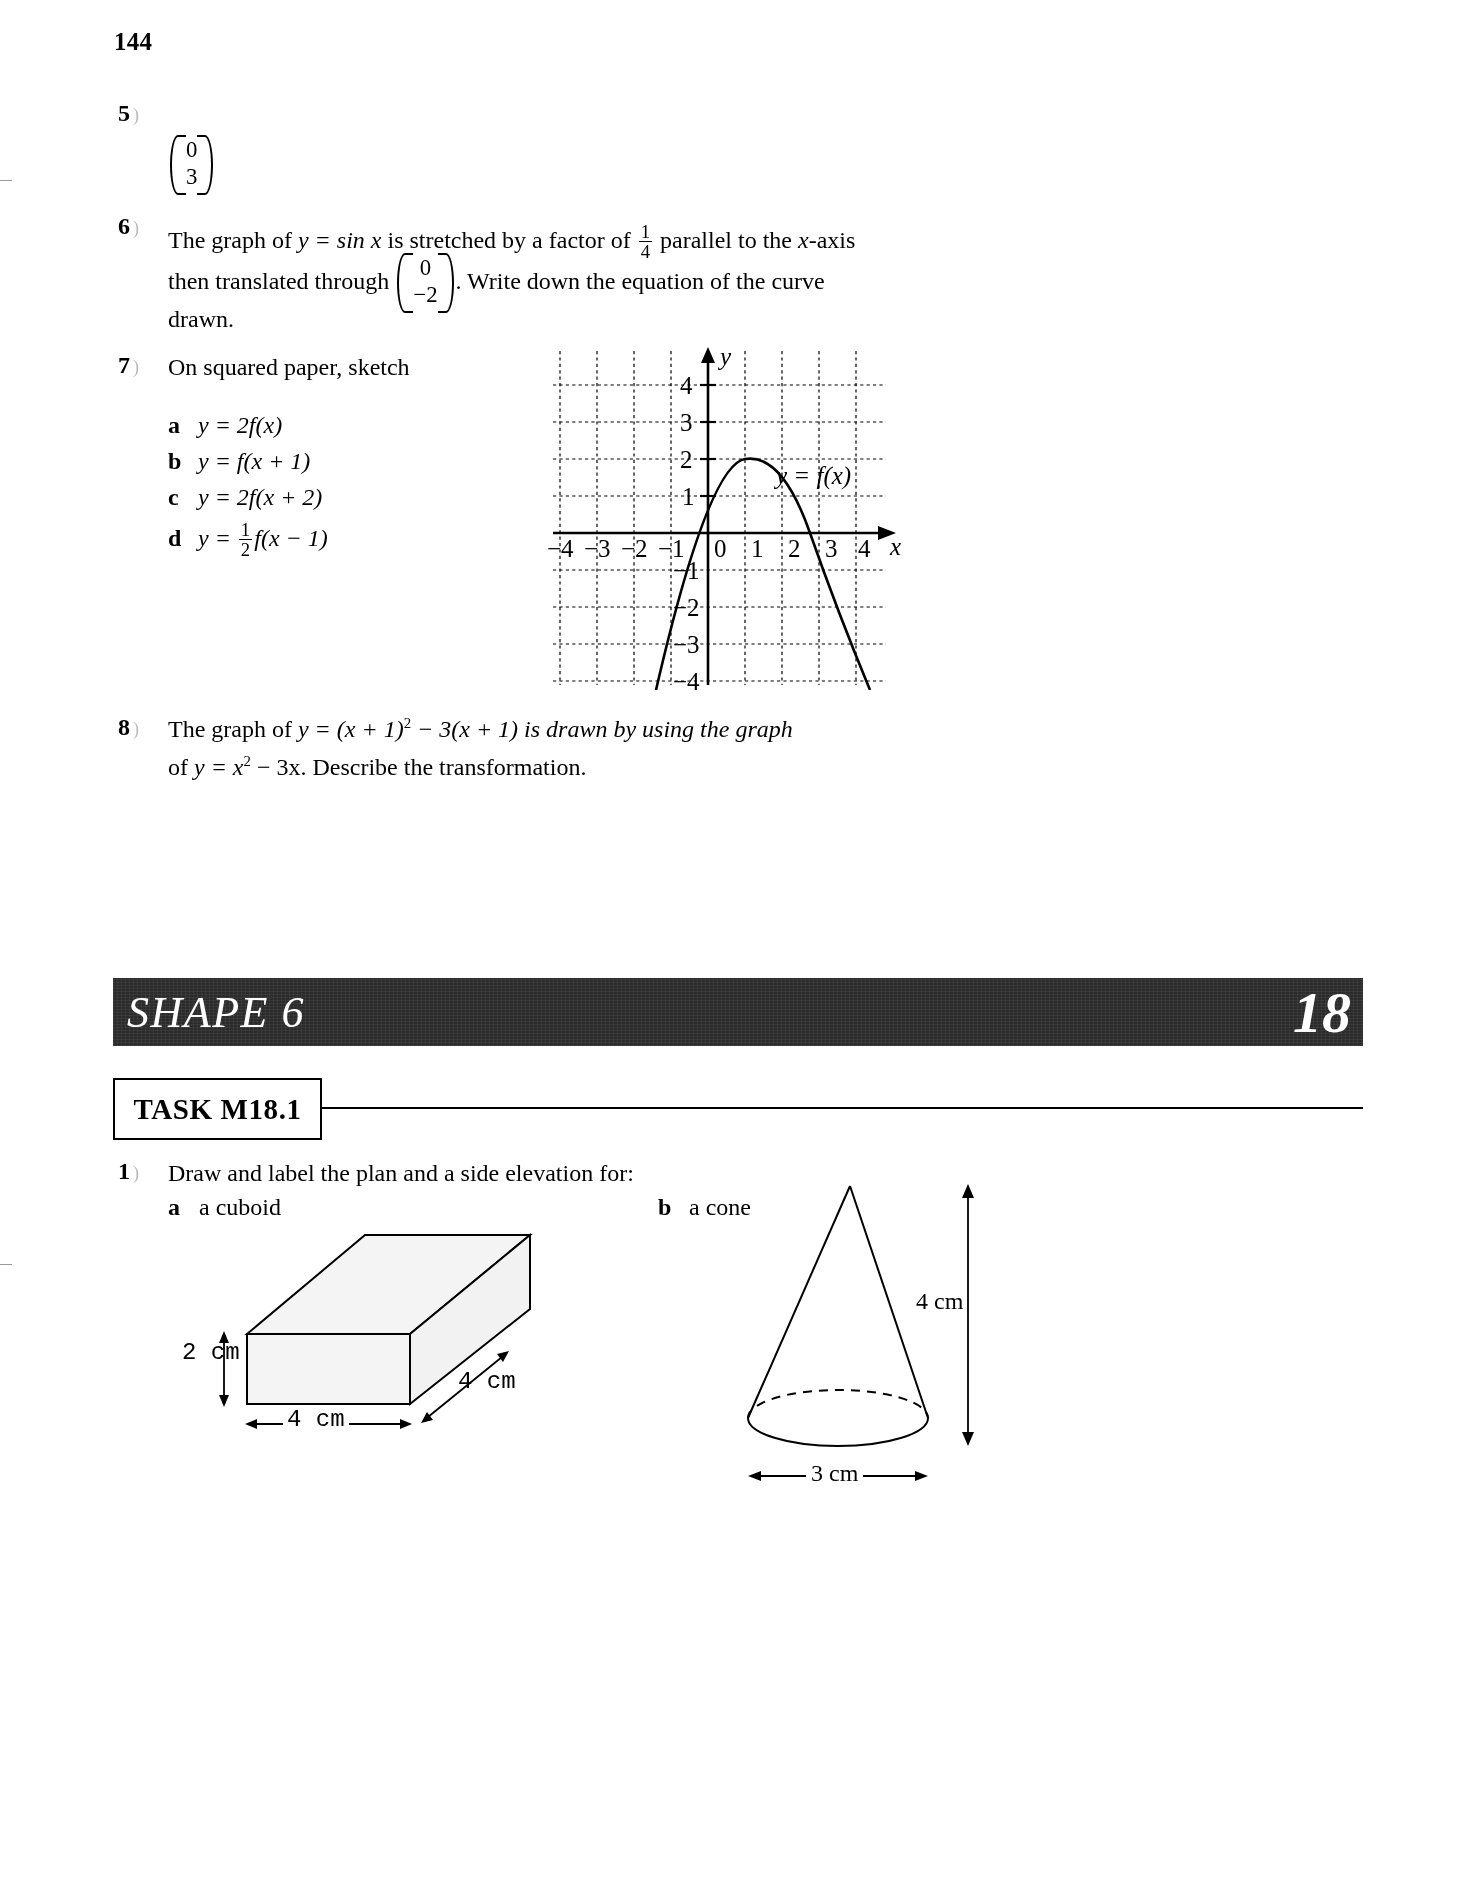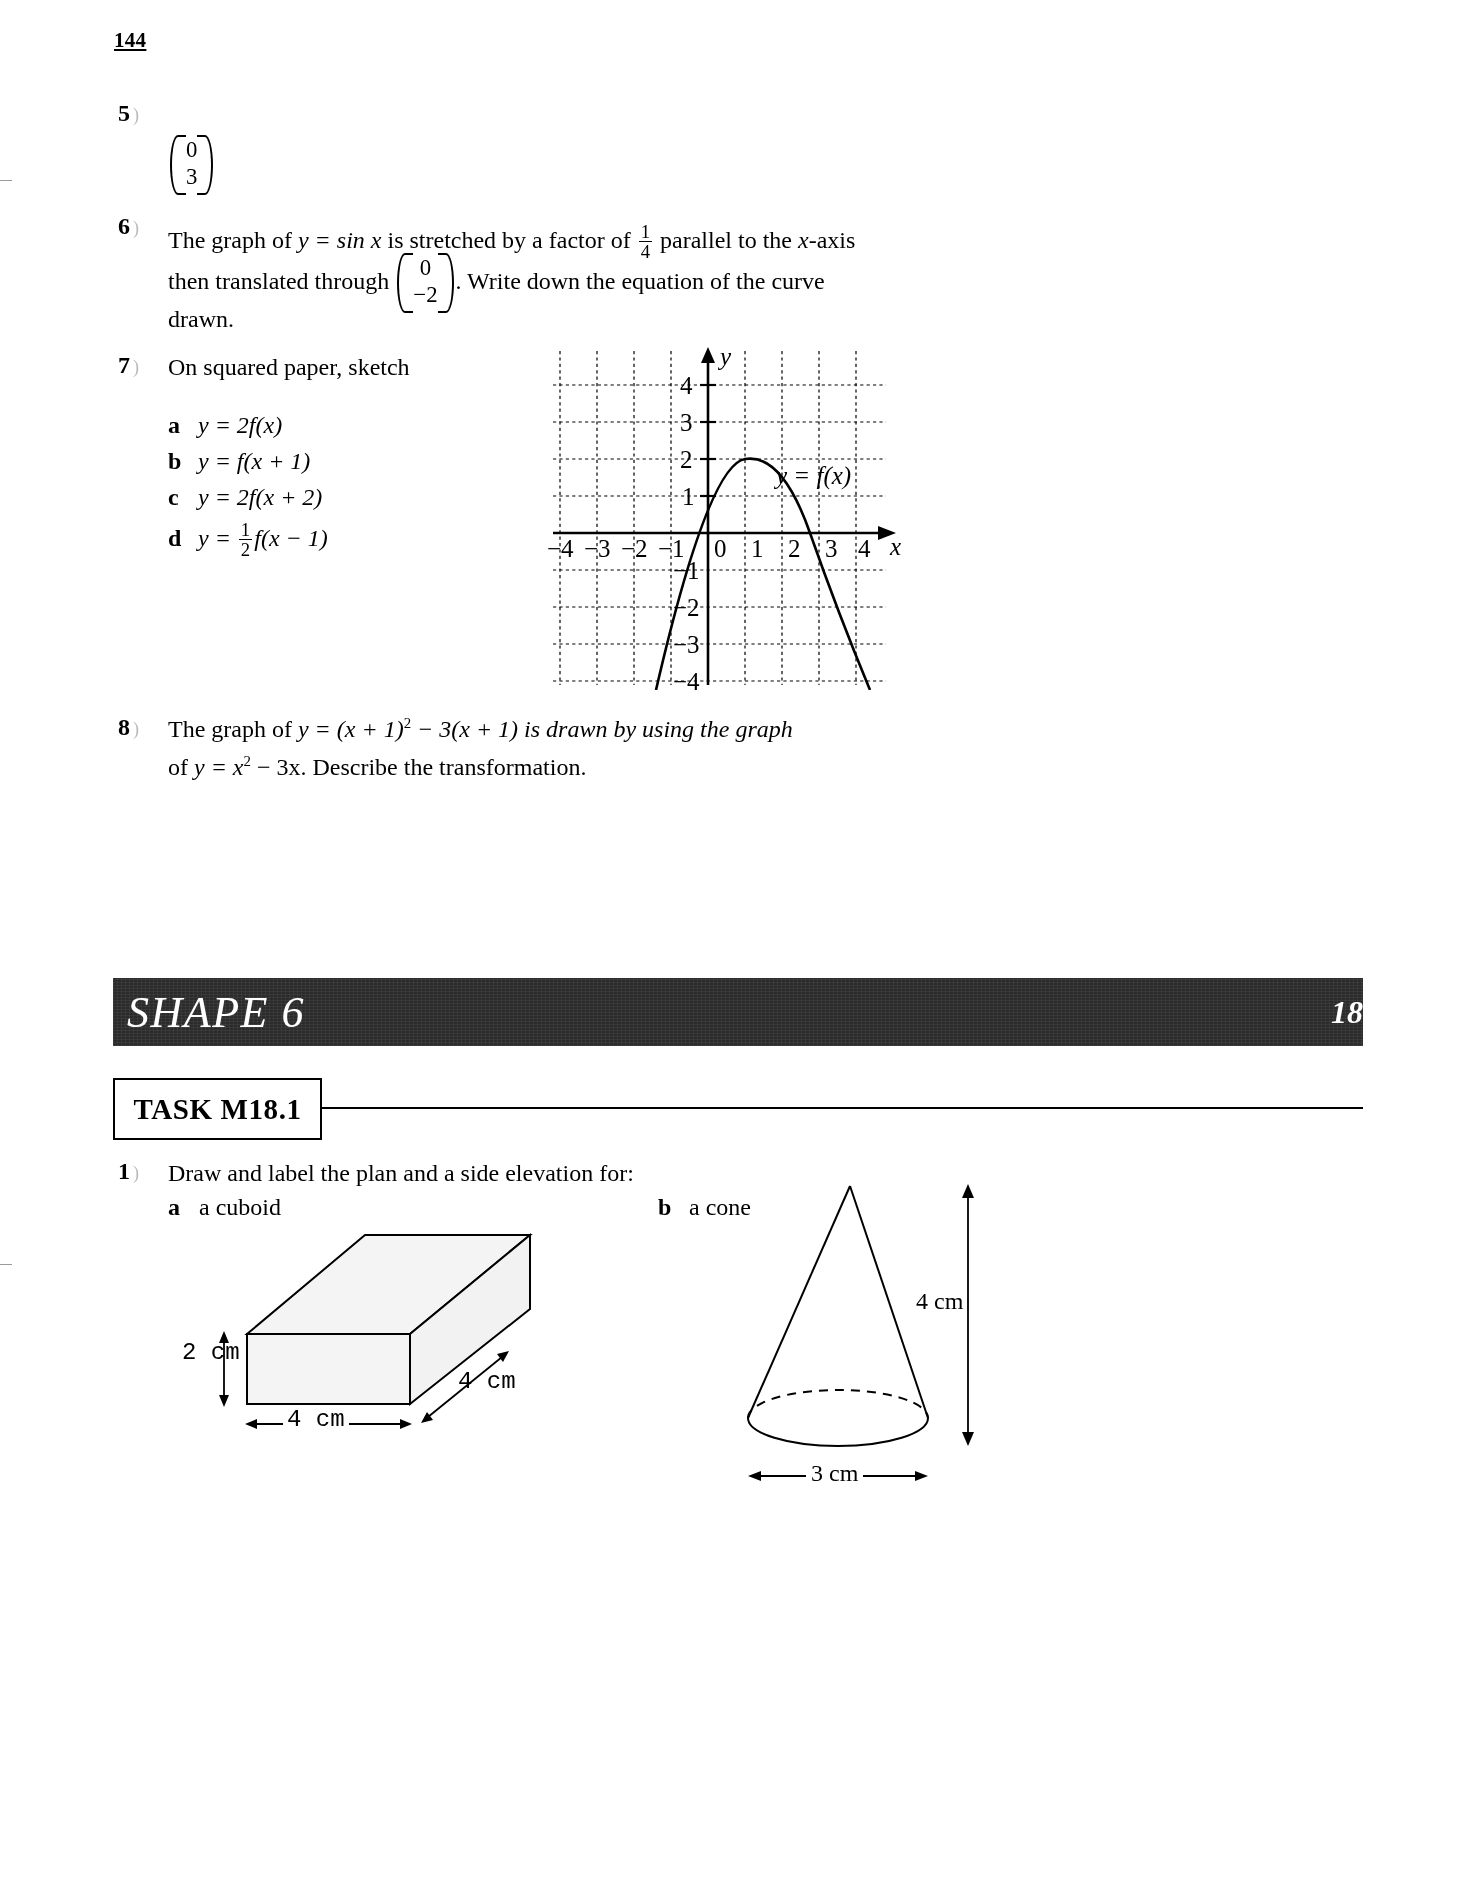--- a/index.html
+++ b/index.html
@@ -19,24 +19,23 @@
     position: relative;
     width: 1471px;
     height: 1885px;
   }
 
   
   .page-number {
     position: absolute;
     left: 114px;
     top: 28px;
-    font-size: 21px;
+    font-size: 25px;
     font-weight: bold;
     letter-spacing: 0.3px;
-    text-decoration: underline;
   }
 
   
   .margin-tick {
     position: absolute;
     left: 0px;
     width: 12px;
     height: 1px;
     background: #9a9a9a;
   }
@@ -137,22 +136,23 @@
     justify-content: space-between;
   }
   .banner .btitle {
     font-size: 44px;
     letter-spacing: 1.5px;
     padding-left: 14px;
     font-family: "Liberation Serif", "DejaVu Serif", serif;
     text-shadow: 0 0 1px rgba(255,255,255,0.25);
   }
   .banner .bnum {
-    font-size: 32px;
-    font-weight: bold;
+    font-size: 58px;
+    font-weight: bold;
+    padding-right: 12px;
     letter-spacing: 0px;
   }
 
   
   .taskbox {
     position: absolute;
     border: 2px solid #000;
     background: #fff;
     display: flex;
     align-items: center;

